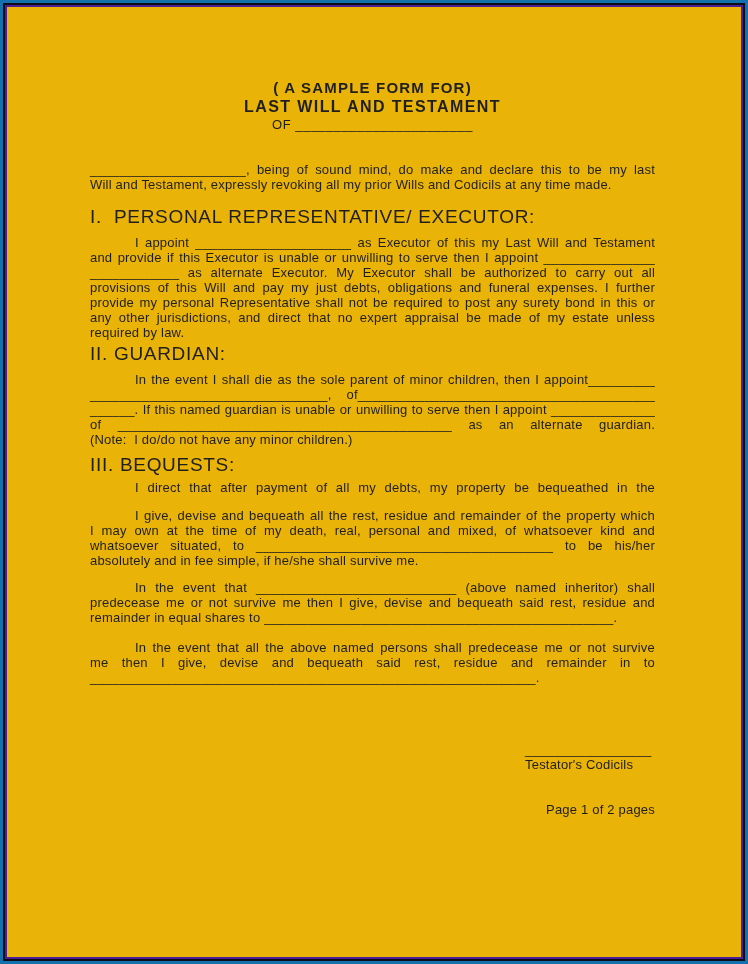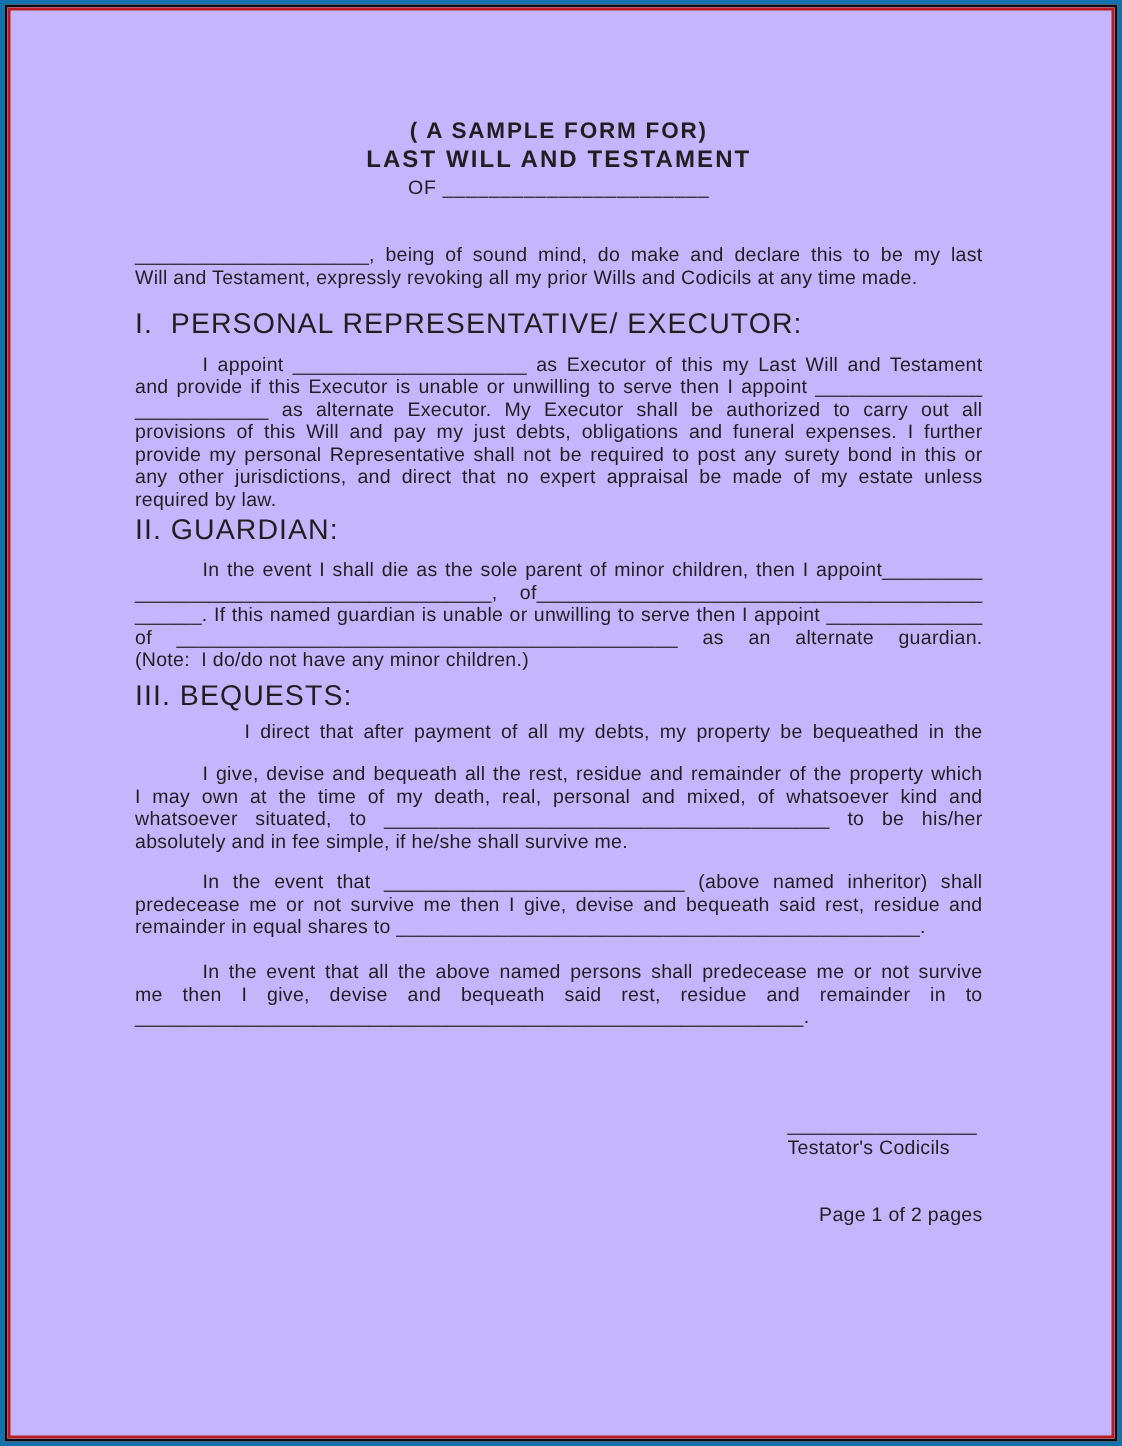--- a/index.html
+++ b/index.html
@@ -1,38 +1,38 @@
 <!DOCTYPE html>
 <html><head>
 <meta charset="utf-8">
 <style>
   html,body{margin:0;padding:0;background:#ffffff;}
   .page{position:relative;width:748px;height:964px;background:#ffffff;overflow:hidden;
         font-family:"Liberation Sans","DejaVu Sans",sans-serif;}
   .frame-outer{position:absolute;inset:0;border:3px solid #1371ad;}
   .frame-black{position:absolute;inset:0;border:2px solid #0c0c16;}
-  .frame-inner{position:absolute;inset:0;border:2px solid #b91c1c;background:#c4b5fd;}
+  .frame-inner{position:absolute;inset:0;border:2px solid #4c1d95;background:#eab308;}
   .content{position:absolute;left:83px;top:0;width:565px;color:#1f1f1f;
            font-size:13px;line-height:15px;letter-spacing:0.2px;}
   .title1{margin-top:71px;font-size:15px;line-height:19px;font-weight:bold;
           text-align:center;letter-spacing:1.2px;}
   .title2{font-size:16px;line-height:19px;font-weight:bold;text-align:center;letter-spacing:1.4px;}
   .ofline{font-size:13px;line-height:18px;text-align:center;letter-spacing:0.5px;}
   .jl{text-align:justify;text-align-last:justify;-moz-text-align-last:justify;}
   .ll{text-align:left;}
   .ind{text-indent:45px;}
   .pre{white-space:pre-wrap;}
   .sec-heading{font-weight:normal;font-size:19px;line-height:16px;letter-spacing:0.7px;white-space:pre-wrap;}
   .mt-intro{margin-top:28px;}
   .mt-h1{margin-top:17px;}
   .mt-p1{margin-top:10px;}
   .mt-h2{margin-top:6px;}
   .mt-p2{margin-top:10px;}
   .mt-h3{margin-top:10px;}
-  .mt-p3a{margin-top:7px;margin-left:28px;}
+  .mt-p3a{margin-top:7px;}
   .mt-p3b{margin-top:13px;}
   .mt-p3c{margin-top:12px;}
   .mt-p3d{margin-top:15px;}
   .initials{margin-top:57px;margin-left:435px;text-align:left;}
   .pagelabel{margin-top:30px;text-align:right;}
   .boldlead{font-weight:bold;letter-spacing:0.9px;}
 </style>
 </head>
 <body>
 

